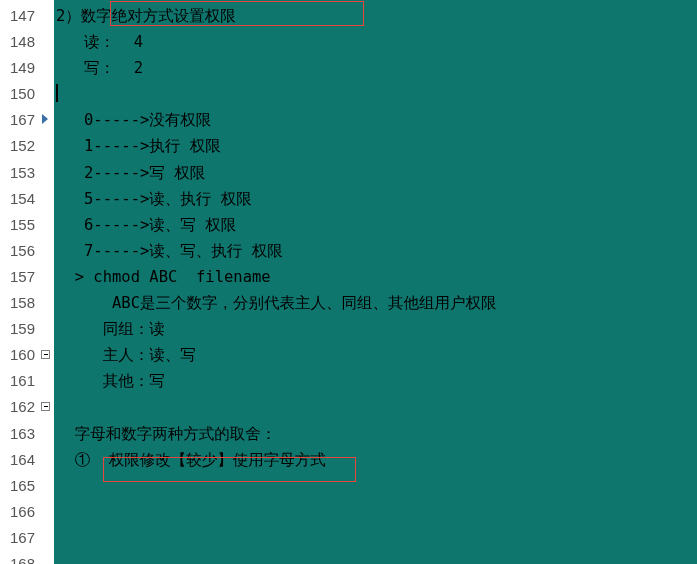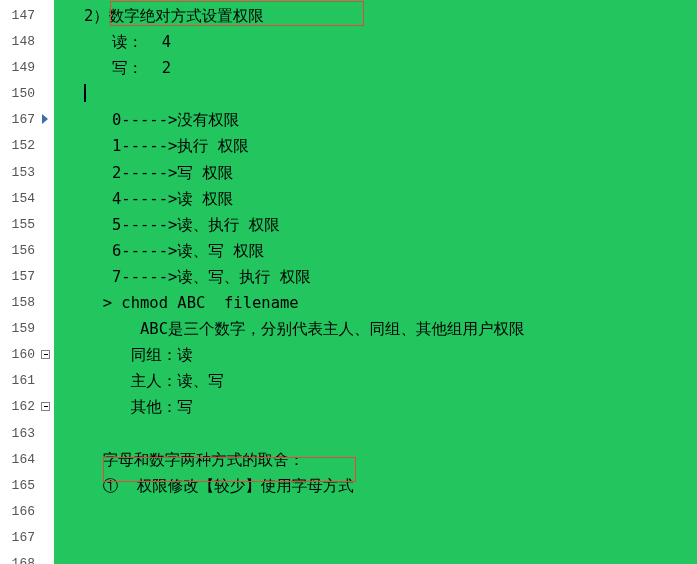--- a/index.html
+++ b/index.html
@@ -18,43 +18,42 @@
     width: 697px;
     height: 564px;
     display: flex;
     background: #d6ecd2;
   }
   .gutter {
     width: 40px;
     flex: 0 0 40px;
     background: #ffffff;
     color: #555555;
-    font-family: Liberation Mono, monospace;
-    font-size: 13px;
+    font-family: Liberation Sans, sans-serif;
+    font-size: 15px;
     text-align: right;
     padding-top: 3px;
     box-sizing: border-box;
     user-select: none;
   }
   .fold-col {
     width: 14px;
     flex: 0 0 14px;
     background: #ffffff;
     padding-top: 3px;
     box-sizing: border-box;
     position: relative;
   }
   .content {
     flex: 1 1 auto;
-    background: #22c55e;
+    background: #0f766e;
     padding-top: 3px;
     box-sizing: border-box;
     position: relative;
     overflow: hidden;
-    padding-left: 28px;
   }
   .ln {
     height: 26.1px;
     line-height: 26.1px;
     padding-right: 5px;
     white-space: nowrap;
   }
   .fold-cell {
     height: 26.1px;
     line-height: 26.1px;
@@ -177,21 +176,20 @@
   <div class="content" id="content">
     <div class="hl-box" id="hl1"></div>
     <div class="hl-box" id="hl2"></div>
   <div class="txt">2）数字绝对方式设置权限</div>
       <div class="txt">   读：  4</div>
       <div class="txt">   写：  2</div>
       <div class="txt"><span class="caret"></span></div>
       <div class="txt">   0-----&gt;没有权限</div>
       <div class="txt">   1-----&gt;执行 权限</div>
       <div class="txt">   2-----&gt;写 权限</div>
-      <div class="txt">   4-----&gt;读 权限</div>
       <div class="txt">   5-----&gt;读、执行 权限</div>
       <div class="txt">   6-----&gt;读、写 权限</div>
       <div class="txt">   7-----&gt;读、写、执行 权限</div>
       <div class="txt">  &gt; chmod ABC  filename</div>
       <div class="txt">      ABC是三个数字，分别代表主人、同组、其他组用户权限</div>
       <div class="txt">     同组：读</div>
       <div class="txt">     主人：读、写</div>
       <div class="txt">     其他：写</div>
       <div class="txt"></div>
       <div class="txt">  字母和数字两种方式的取舍：</div>

